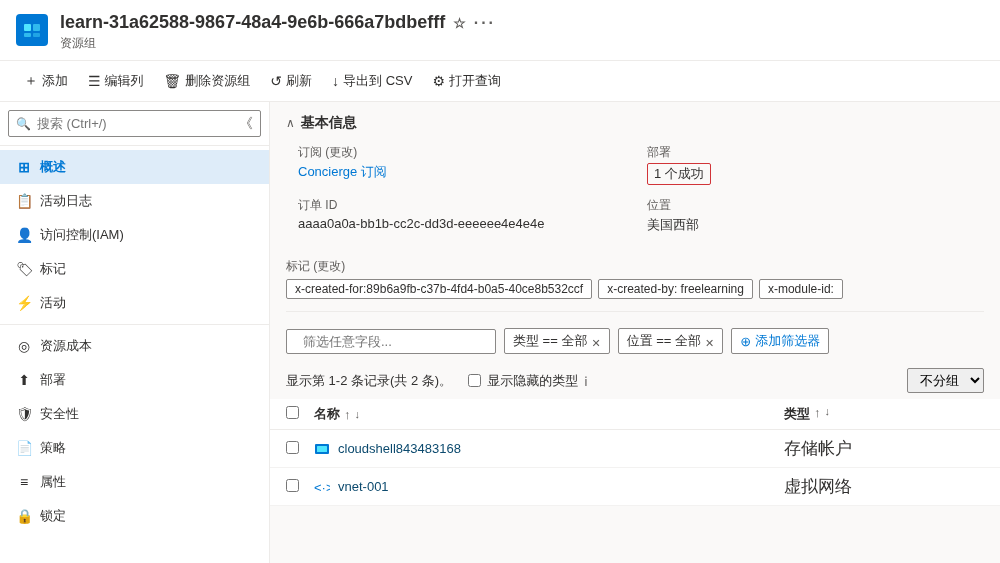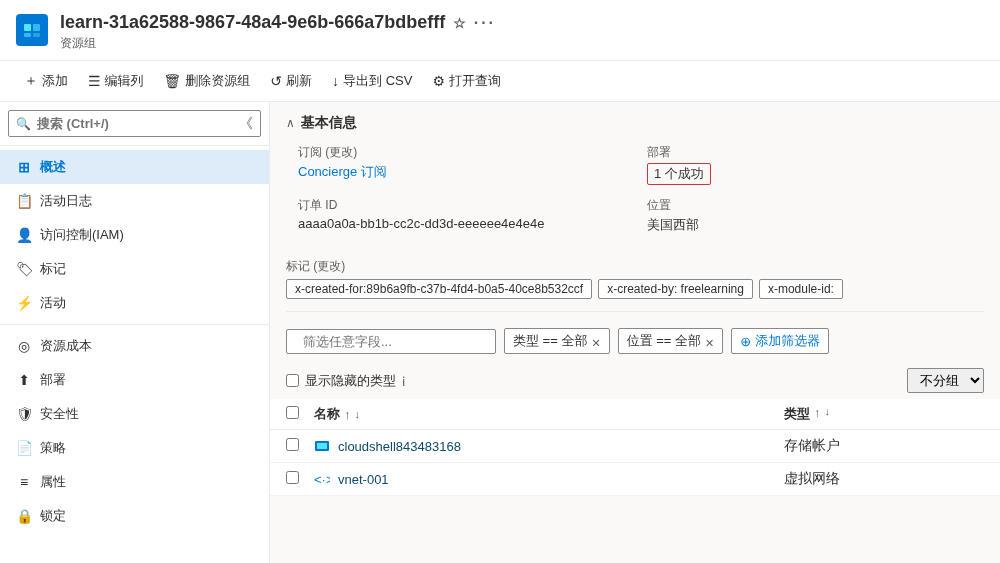--- a/index.html
+++ b/index.html
@@ -19,21 +19,21 @@
     .toolbar { background: #fff; padding: 6px 16px; border-bottom: 1px solid #edebe9; display: flex; align-items: center; gap: 4px; }
     .toolbar-btn { display: flex; align-items: center; gap: 4px; padding: 5px 8px; border: none; background: none; cursor: pointer; color: #323130; font-size: 13px; border-radius: 2px; }
     .toolbar-btn .icon { font-size: 14px; }
 
     
     .layout { display: flex; height: calc(563px - 100px); }
 
     
     .sidebar { width: 270px; background: #fff; border-right: 1px solid #edebe9; display: flex; flex-direction: column; flex-shrink: 0; }
     .search-box { padding: 8px; border-bottom: 1px solid #edebe9; position: relative; }
-    .search-box input { width: 100%; padding: 5px 8px 5px 28px; border: 1px solid #8a8886; border-radius: 2px; font-size: 13px; font-weight: bold; }
+    .search-box input { width: 100%; padding: 5px 8px 5px 28px; border: 1px solid #8a8886; border-radius: 2px; font-size: 13px; }
     .search-box .search-icon { position: absolute; left: 16px; top: 50%; transform: translateY(-50%); color: #605e5c; font-size: 12px; }
     .collapse-btn { position: absolute; right: 16px; top: 50%; transform: translateY(-50%); color: #605e5c; cursor: pointer; font-size: 14px; }
     .sidebar-nav { flex: 1; overflow-y: auto; padding: 4px 0; }
     .nav-item { display: flex; align-items: center; gap: 8px; padding: 8px 16px; cursor: pointer; color: #323130; font-size: 13px; }
     .nav-item.active { background: #deecf9; color: #0078d4; font-weight: 600; }
     .nav-item .nav-icon { width: 16px; text-align: center; font-size: 14px; flex-shrink: 0; }
     .nav-section { padding: 12px 16px 4px 16px; font-size: 12px; font-weight: 600; color: #323130; text-transform: none; }
     .nav-divider { height: 1px; background: #edebe9; margin: 4px 0; }
 
     
@@ -64,21 +64,21 @@
     .groupby-select { margin-left: auto; padding: 3px 8px; border: 1px solid #8a8886; border-radius: 2px; font-size: 13px; }
 
     .table-header { display: flex; align-items: center; padding: 6px 16px; border-bottom: 1px solid #edebe9; background: #fff; }
     .table-header .check-col { width: 28px; }
     .table-header .name-col { flex: 1; font-weight: 600; font-size: 13px; display: flex; align-items: center; gap: 4px; }
     .table-header .type-col { width: 200px; font-weight: 600; font-size: 13px; display: flex; align-items: flex-start; gap: 4px; }
 
     .table-row { display: flex; align-items: center; padding: 7px 16px; border-bottom: 1px solid #f3f2f1; background: #fff; }
     .table-row .check-col { width: 28px; }
     .table-row .name-col { flex: 1; display: flex; align-items: center; gap: 8px; }
-    .table-row .type-col { width: 200px; font-size: 14px; color: #323130; }
+    .table-row .type-col { width: 200px; font-size: 17px; color: #323130; }
     .row-icon { width: 16px; height: 16px; display: flex; align-items: center; justify-content: center; flex-shrink: 0; }
     .row-link { color: #0c4a6e; text-decoration: none; font-size: 13px; cursor: pointer; }
 
     .info-divider { height: 1px; background: #edebe9; margin: 0 16px 8px 16px; }
   </style>
 </head>
 <body>
 
 <div class="header">
   <div class="header-icon">
@@ -234,20 +234,21 @@
         <span>位置 == 全部</span>
         <span class="x">✕</span>
       </div>
       <button class="add-filter-btn">
         <span>⊕</span>
         <span>添加筛选器</span>
       </button>
     </div>
 
     <div class="records-row">
+      <span>显示第 1-2 条记录(共 2 条)。</span>
       <label>
         <input type="checkbox" style="">
         <span>显示隐藏的类型</span>
         <span style="color:#605e5c;">ℹ</span>
       </label>
       <select class="groupby-select">
         <option>不分组</option>
       </select>
     </div>
 

